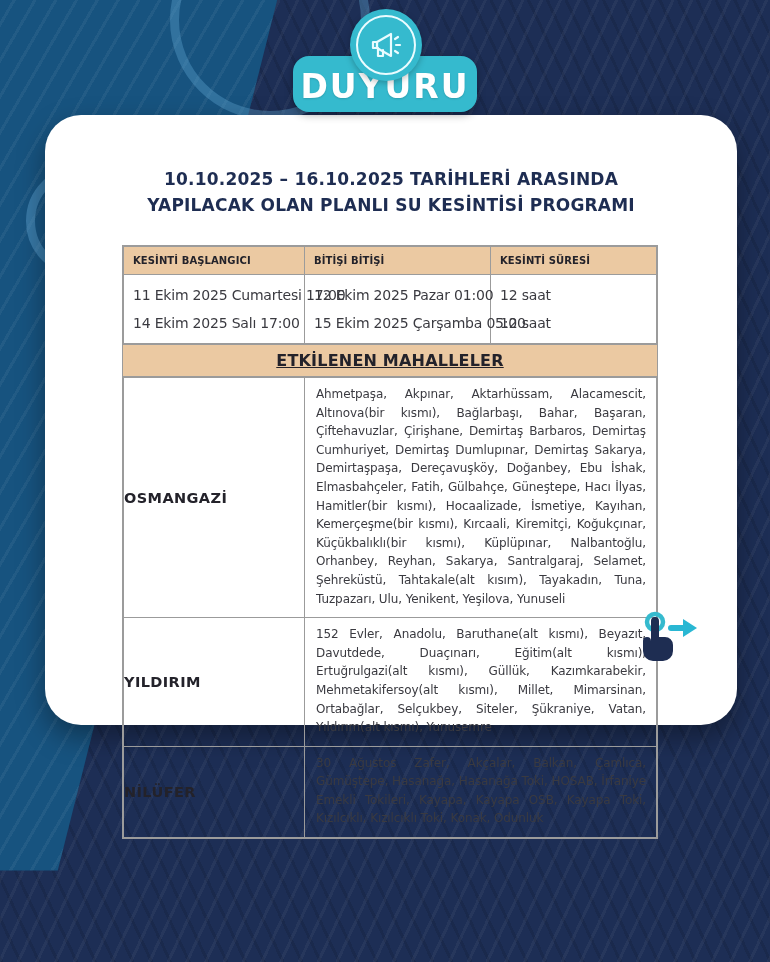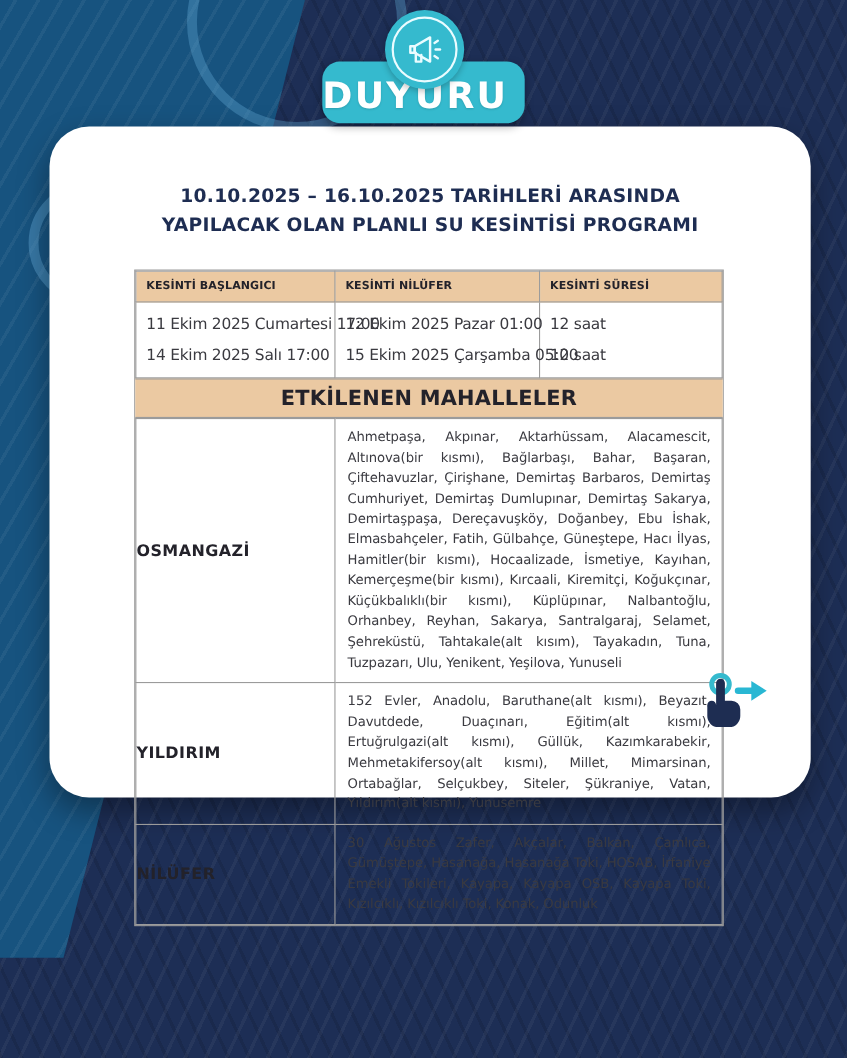--- a/index.html
+++ b/index.html
@@ -48,21 +48,21 @@
     width: 60px; height: 60px; border-radius: 50%;
     border: 2.5px solid #eafcff;
     display: flex; align-items: center; justify-content: center;
   }
   
   .badge {
     position: absolute; left: 293px; top: 56px;
     width: 184px; height: 56px;
     background: #35bace;
     border-radius: 16px;
-    display: flex; align-items: flex-end; justify-content: flex-start;
+    display: flex; align-items: flex-end; justify-content: center;
     z-index: 2;
     box-shadow: 0 3px 8px rgba(0,0,0,0.3);
   }
   .badge span {
     color: #ffffff; font-weight: 800; font-size: 33px;
     letter-spacing: 2px; line-height: 1; padding-bottom: 9px;
     text-shadow: 0 1px 2px rgba(0,0,0,0.15);
   }
 
   
@@ -109,24 +109,25 @@
     letter-spacing: -0.2px;
   }
   .sched td div { white-space: nowrap; line-height: 2.0; }
 
   .affected {
     background: #ebc9a2;
     border-top: 1px solid #9b9b9b;
     border-bottom: 1px solid #9b9b9b;
     color: #23222a;
     font-weight: 800;
-    font-size: 19px;
+    font-size: 16px;
     text-align: center;
     padding: 6px 0;
     letter-spacing: 0.2px;
+    text-decoration: underline;
   }
 
   .districts td.dname {
     text-align: left;
     font-weight: 800;
     font-size: 14.5px;
     color: #23222a;
     letter-spacing: 0.4px;
   }
   .districts td.dlist {
@@ -182,21 +183,21 @@
 
       <table class="sched">
         <colgroup>
             <col style="width:181px">
             <col style="width:186px">
             <col>
           </colgroup>
         <thead>
           <tr>
             <th>KESİNTİ BAŞLANGICI</th>
-            <th>KESİNTİ NİLÜFER</th>
+            <th>BİTİŞİ BİTİŞİ</th>
             <th>KESİNTİ SÜRESİ</th>
           </tr>
         </thead>
         <tbody>
           <tr>
             <td>
               <div>11 Ekim 2025 Cumartesi 17:00</div>
               <div>14 Ekim 2025 Salı 17:00</div>
             </td>
             <td>

